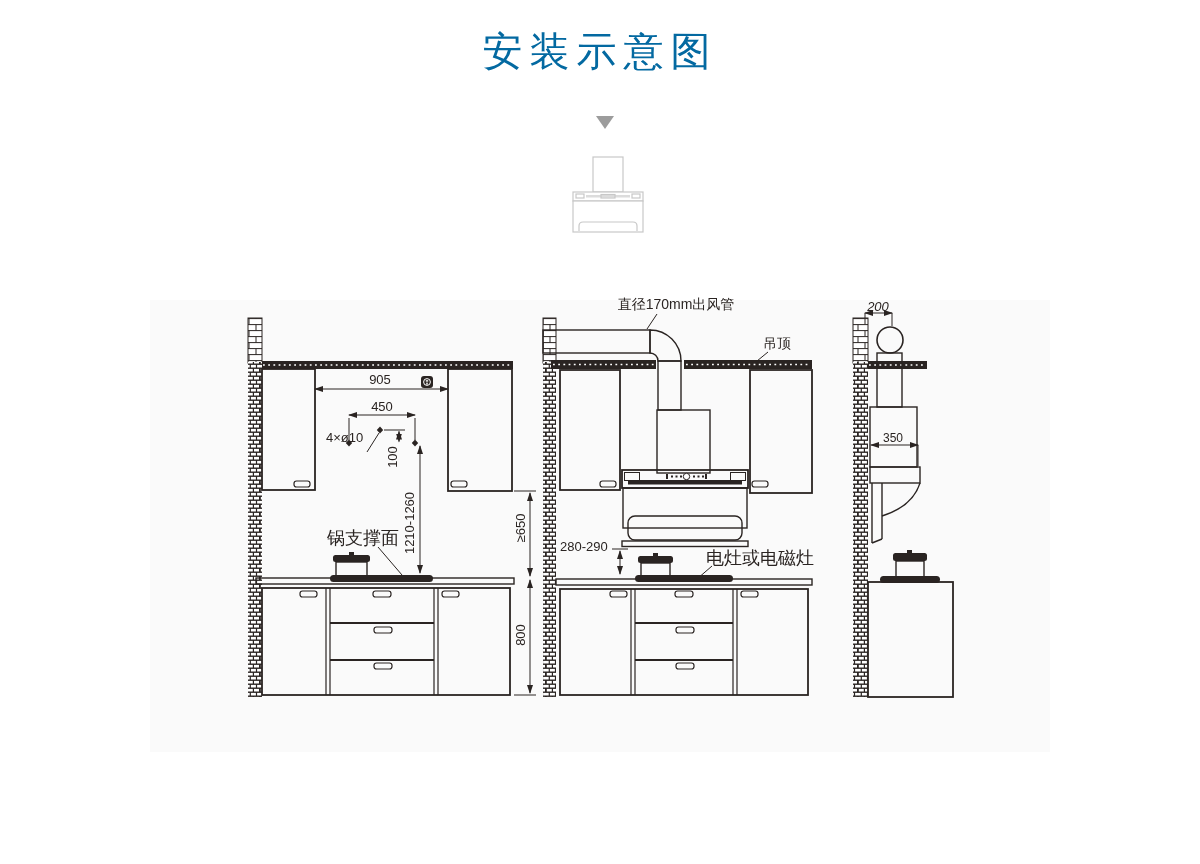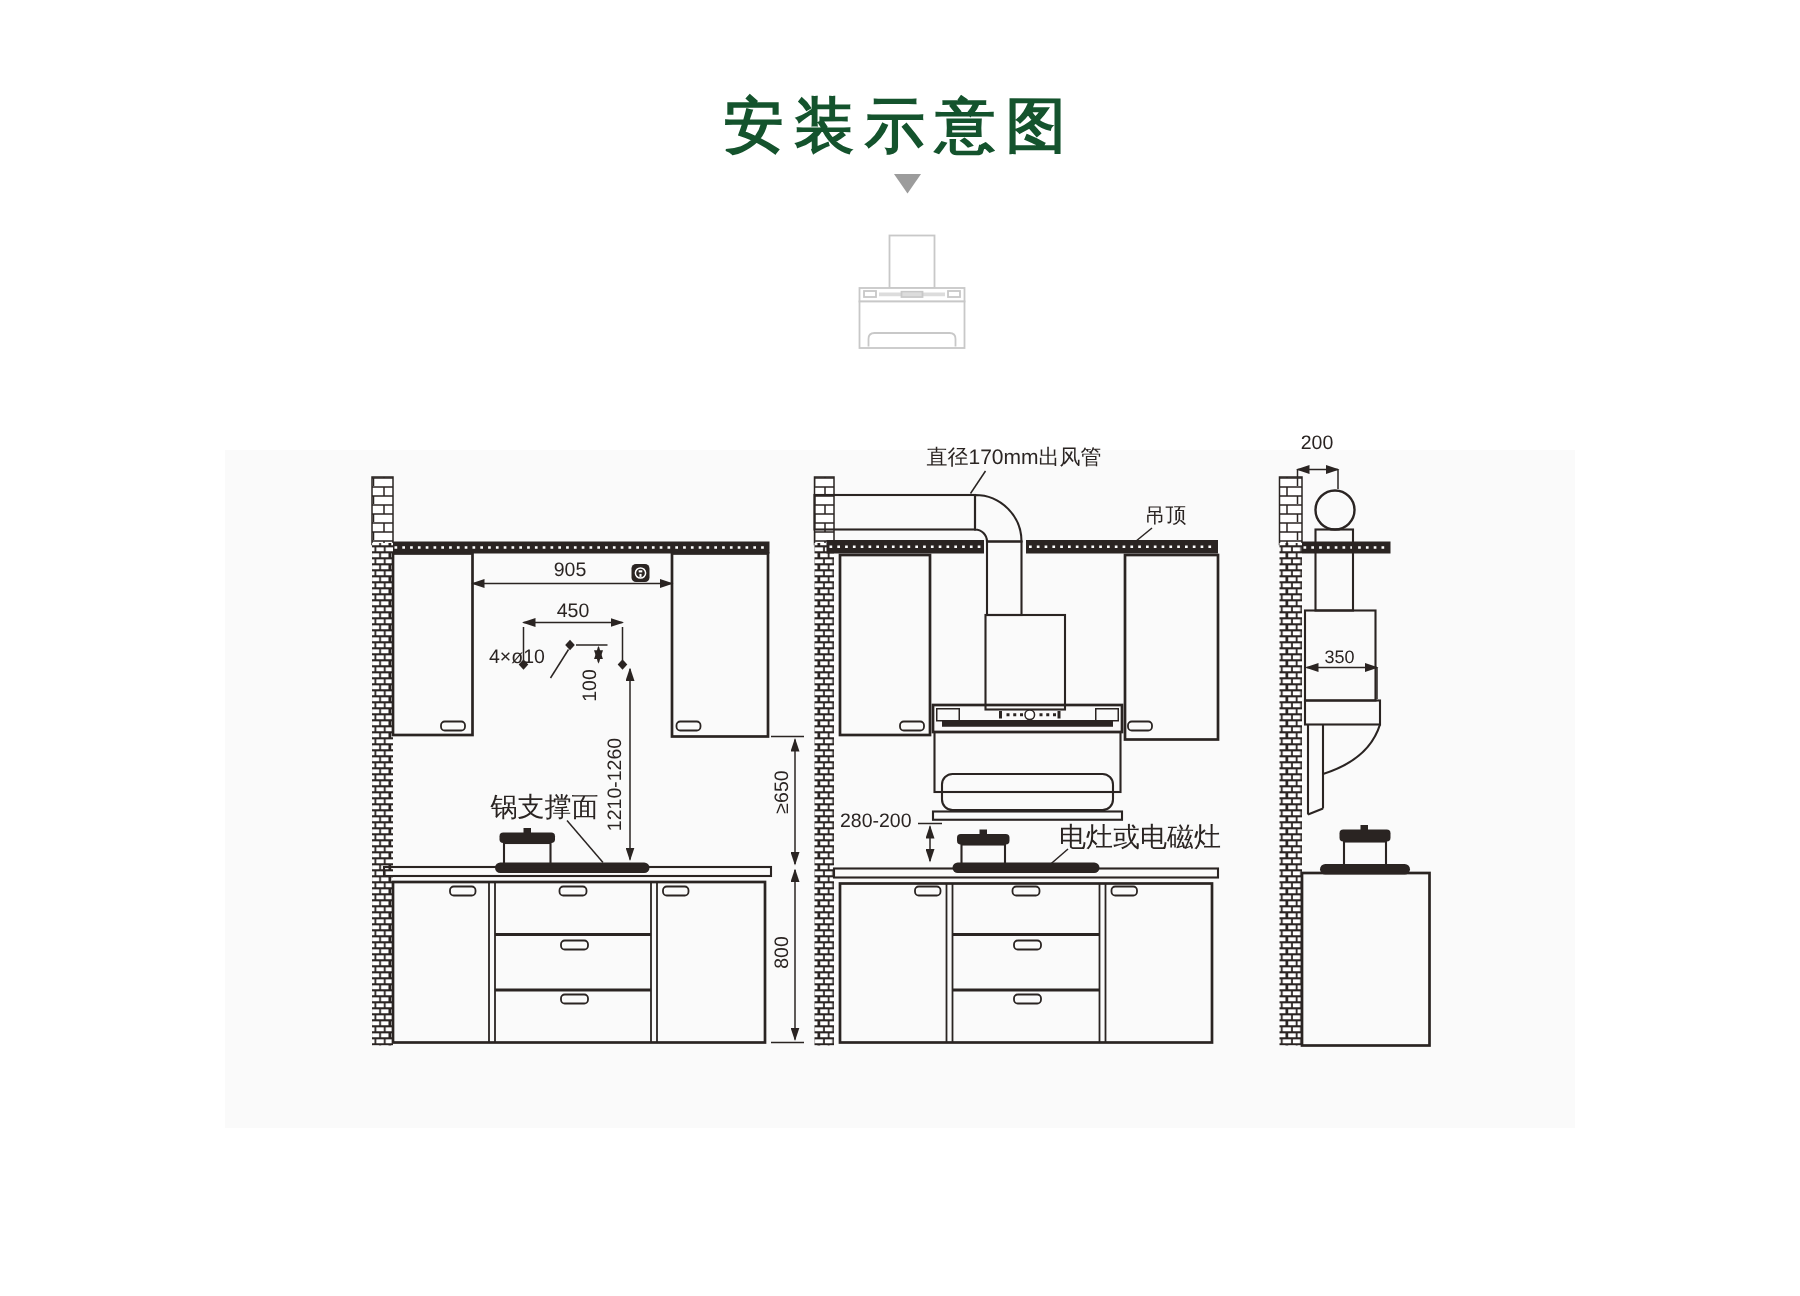--- a/index.html
+++ b/index.html
@@ -1,20 +1,20 @@
 <!DOCTYPE html>
 <html><head>
 <meta charset="utf-8">
 <style>
   html,body{margin:0;padding:0;background:#fff;}
   #stage{position:relative;width:1200px;height:864px;background:#ffffff;overflow:hidden;
          font-family:"Liberation Sans","DejaVu Sans",sans-serif;color:#2a2422;}
   .abs{position:absolute;text-align:center;}
   #page-title{left:0;right:0;top:24px;text-align:center;font-size:40px;letter-spacing:7px;
-              color:#14532d;font-weight:700;margin-top:32px;}
+              color:#0369a1;font-weight:400;}
   .tri-down{left:596px;top:116px;width:0;height:0;border-left:9px solid transparent;
             border-right:9px solid transparent;border-top:13px solid #9c9c9c;}
   .panel{left:150px;top:300px;width:900px;height:452px;background:#fafafa;}
   .lbl{font-size:13px;white-space:nowrap;line-height:14px;}
   .lbl-cn{font-size:18px;white-space:nowrap;line-height:15px;}
   .dimnum{text-align:center;}
   .rot{transform:rotate(-90deg);}
   svg{position:absolute;left:0;top:0;}
   .ln{stroke:#2a2422;fill:none;}
 </style>
@@ -265,19 +265,19 @@
   <div class="abs lbl dimnum" style="left:352px;top:400px;width:60px;">450</div>
   <div class="abs lbl" style="left:326px;top:431px;">4×ø10</div>
   <div class="abs lbl dimnum rot" style="left:373px;top:450px;width:40px;">100</div>
   <div class="abs lbl dimnum rot" style="left:370px;top:516px;width:80px;">1210-1260</div>
   <div class="abs lbl-cn" style="left:327px;top:531px;">锅支撑面</div>
   <div class="abs lbl dimnum rot" style="left:491px;top:521px;width:60px;">≥650</div>
   <div class="abs lbl dimnum rot" style="left:491px;top:628px;width:60px;">800</div>
 
   <div class="abs lbl-cn dimnum" style="left:596px;top:297px;width:160px;font-size:14px;">直径170mm出风管</div>
   <div class="abs lbl-cn" style="left:763px;top:336px;font-size:14px;">吊顶</div>
-  <div class="abs lbl" style="left:560px;top:540px;">280-200</div>
+  <div class="abs lbl" style="left:560px;top:540px;">280-290</div>
   <div class="abs lbl-cn" style="left:706px;top:551px;">电灶或电磁灶</div>
 
-  <div class="abs lbl dimnum" style="left:853px;top:288px;width:50px;">200</div>
+  <div class="abs lbl dimnum" style="left:853px;top:300px;width:50px;font-style:italic;">200</div>
   <div class="abs lbl dimnum" style="left:868px;top:431px;width:50px;font-size:12px;">350</div>
 
 </div>
 
 </body></html>

